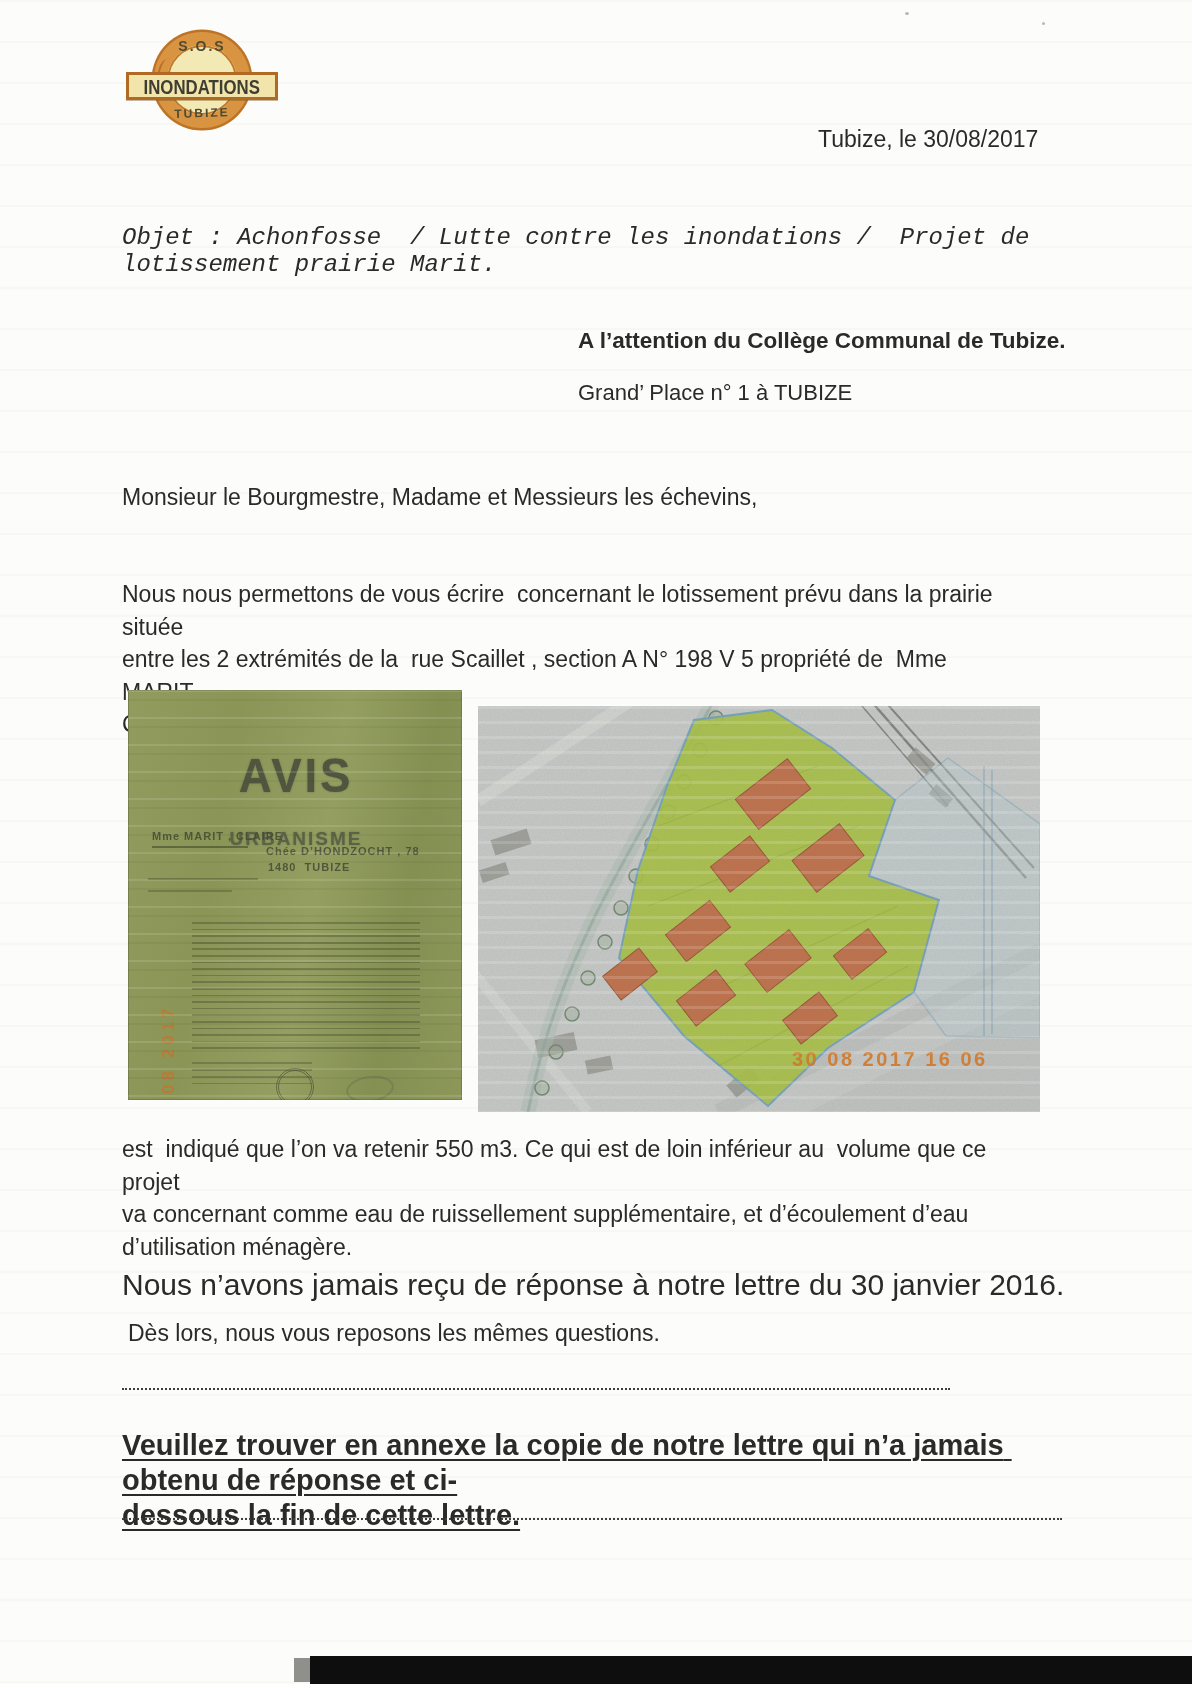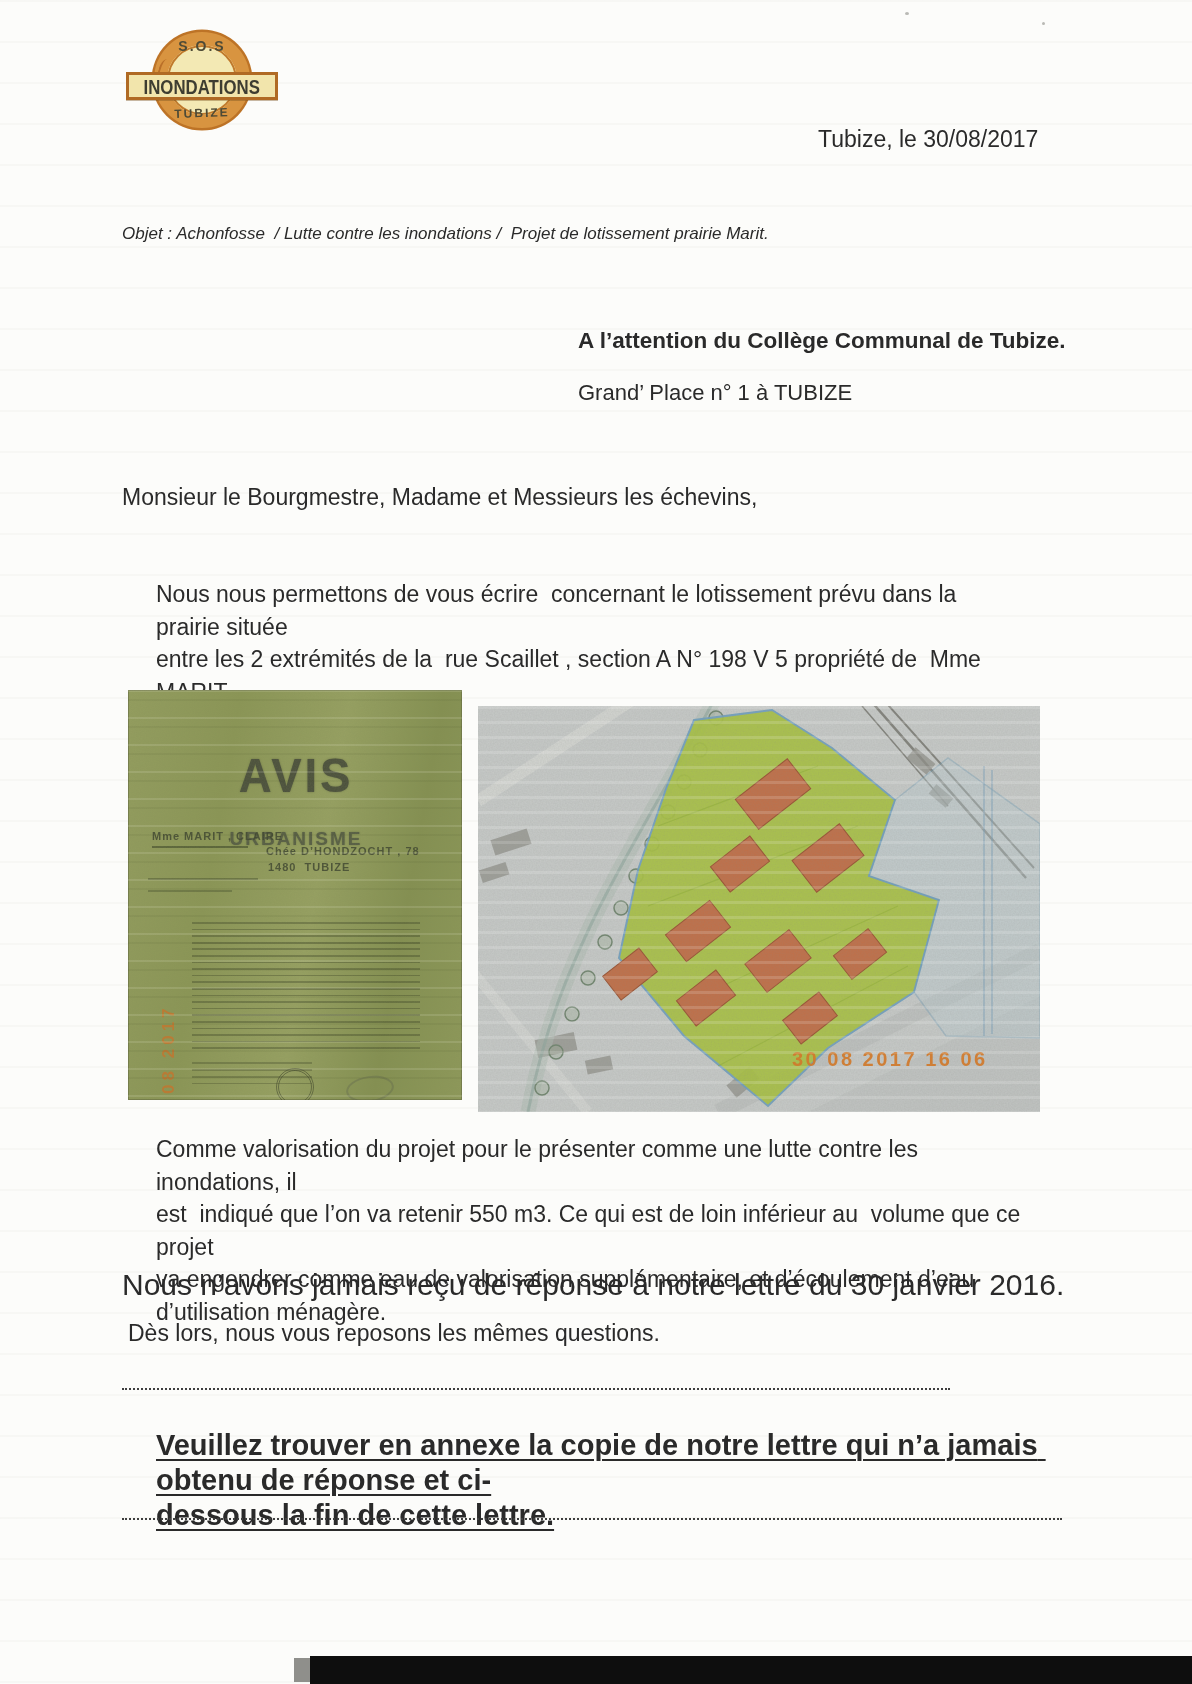--- a/index.html
+++ b/index.html
@@ -4,21 +4,21 @@
 <style>
   html,body{margin:0;padding:0;background:#e9e9e7;}
   .page{
     position:relative;width:1192px;height:1684px;margin:0 auto;
     background:#fcfcfa;
     background-image:repeating-linear-gradient(to bottom, rgba(234,234,229,.28) 0 2px, rgba(0,0,0,0) 2px 41px);
     font-family:"Liberation Sans","DejaVu Sans",sans-serif;
     color:#2a2a2a;overflow:hidden;
   }
   .abs{position:absolute;}
-  .tline{white-space:pre-wrap;margin-left:34px;}
+  .tline{white-space:pre-wrap;}
 
   
   .logo{left:126px;top:30px;width:152px;height:104px;}
   .logo-ring{position:absolute;left:28px;top:2px;width:70px;height:70px;
     border:13px solid #d89440;border-radius:50%;background:#f3e9b4;
     box-shadow:0 0 0 2.5px #bd7326, inset 0 0 0 2px #c07a2c;}
   .logo-ring::before{content:"";position:absolute;left:-9px;top:14px;width:10px;height:26px;
     border-left:2px solid #b96f28;border-radius:50%;transform:rotate(14deg);}
   .logo-ring::after{content:"";position:absolute;right:-9px;top:28px;width:10px;height:26px;
     border-right:2px solid #b96f28;border-radius:50%;transform:rotate(-12deg);}
@@ -28,21 +28,21 @@
     background:#f2e5ac;border:3px solid #b06a24;box-sizing:border-box;
     display:flex;justify-content:center;
     box-shadow:0 1px 0 rgba(120,80,30,.4);}
   .logo-banner span{display:inline-block;transform:scaleX(.8);
     font-size:21px;font-weight:bold;color:#3e3d31;letter-spacing:0;}
   .logo-tubize{position:absolute;left:0;top:76px;width:152px;text-align:center;
     font-size:12px;font-weight:bold;color:#4d4a36;letter-spacing:2px;transform:rotate(-2deg);}
 
   
   .dateline{left:818px;top:126px;font-size:23px;}
-  .subject{left:122px;top:224px;font-size:17px;font-style:italic;white-space:pre-wrap;}
+  .subject{left:122px;top:224px;font-size:24px;font-style:italic;white-space:pre-wrap;font-family:Liberation Mono, monospace;}
   .attention{left:578px;top:328px;font-size:22.5px;font-weight:bold;}
   .address{left:578px;top:380px;font-size:22px;}
   .salutation{left:122px;top:484px;font-size:23px;}
   .para{font-size:23px;line-height:32.5px;}
   .p1{left:122px;top:578px;width:900px;}
   .p2{left:122px;top:1133px;width:900px;}
   .p3{left:122px;top:1268px;font-size:30px;}
   .p4{left:128px;top:1320px;font-size:23px;}
   .dots{border-top:2.5px dotted #3e3e3e;height:0;}
   .d1{left:122px;top:1388px;width:828px;}
@@ -212,23 +212,22 @@
         <rect x="309" y="297" width="46" height="30" transform="rotate(-38 332 312)"></rect>
         <rect x="360" y="233" width="44" height="30" transform="rotate(-38 382 248)"></rect>
       </g>
       <rect width="562" height="406" filter="url(#mn)"></rect>
       <text x="314" y="360" font-size="20" font-weight="bold" letter-spacing="2.5" fill="#d0792b" opacity=".92">30 08 2017 16 06</text>
     </svg>
     <div class="streaks"></div>
   </div>
 
   <div class="abs para p2">
-    <div class="tline">Comme valorisation du projet pour le présenter comme une lutte contre les inondations, il</div>
     <div class="tline">est  indiqué que l’on va retenir 550 m3. Ce qui est de loin inférieur au  volume que ce projet</div>
-    <div class="tline">va engendrer comme eau de valorisation supplémentaire, et d’écoulement d’eau</div>
+    <div class="tline">va concernant comme eau de ruissellement supplémentaire, et d’écoulement d’eau</div>
     <div class="tline">d’utilisation ménagère.</div>
   </div>
   <div class="abs p3">Nous n’avons jamais reçu de réponse à notre lettre du 30 janvier 2016.</div>
   <div class="abs p4">Dès lors, nous vous reposons les mêmes questions.</div>
 
   <div class="abs dots d1"></div>
 
   <div class="abs closing">
     <div class="tline">Veuillez trouver en annexe la copie de notre lettre qui n’a jamais obtenu de réponse et ci-</div>
     <div class="tline">dessous la fin de cette lettre.</div>

